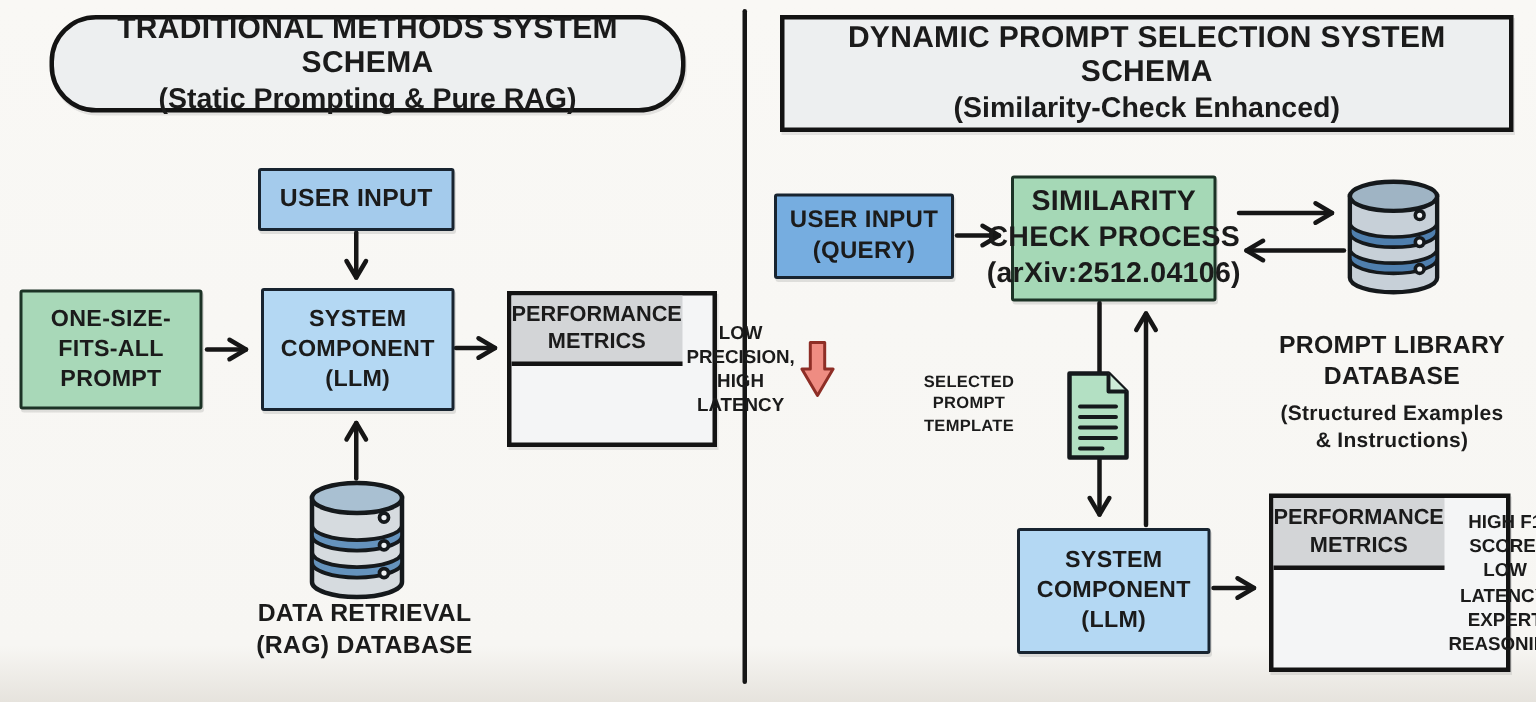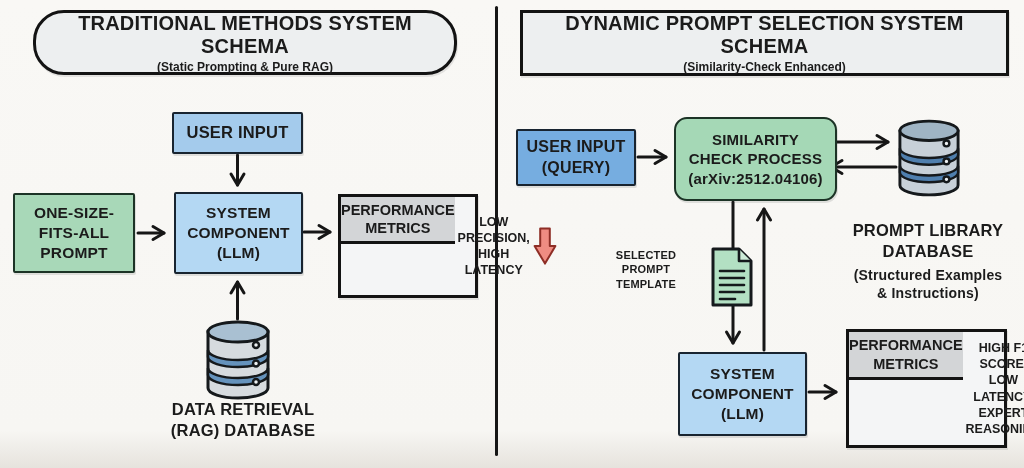--- a/index.html
+++ b/index.html
@@ -20,21 +20,21 @@
     border:2.5px solid #182430;border-radius:2px;font-weight:700;
     line-height:1.28;z-index:2;letter-spacing:.2px;
     box-shadow:1px 2px 0 rgba(40,40,40,.12);
   }
   .title-box{
     display:flex;flex-direction:column;align-items:center;justify-content:center;
     text-align:center;background:#edeff0;border:3px solid #131313;
     font-weight:700;z-index:2;box-shadow:1px 2px 0 rgba(40,40,40,.10);
   }
   .title-l1{font-size:20px;letter-spacing:.2px;}
-  .title-l2{font-size:12px;margin-top:2px;}
+  .title-l2{font-size:19px;margin-top:2px;}
   .metrics{
     border:3px solid #131313;background:#f4f5f6;z-index:2;
     display:flex;flex-direction:row;box-shadow:1px 2px 0 rgba(40,40,40,.10);
   }
   .metrics-header{
     background:#d3d5d7;border-bottom:3px solid #131313;
     display:flex;align-items:center;justify-content:center;text-align:center;
     font-weight:700;font-size:14.5px;line-height:1.25;flex:0 0 auto;
   }
   .metrics-body{
@@ -120,31 +120,31 @@
       <ellipse cx="33" cy="12" rx="30" ry="10" fill="#a9c0d2" stroke="#15191c" stroke-width="3"></ellipse>
       <circle cx="51" cy="25" r="3" fill="#eef1f3" stroke="#15191c" stroke-width="2.5"></circle>
       <circle cx="51" cy="43.5" r="3" fill="#eef1f3" stroke="#15191c" stroke-width="2.5"></circle>
       <circle cx="51" cy="62" r="3" fill="#eef1f3" stroke="#15191c" stroke-width="2.5"></circle>
     </svg>
   </div>
 
   <div class="abs side-label pre" style="left:158px;top:399px;width:170px;font-size:16.5px;">DATA RETRIEVAL
 (RAG) DATABASE</div>
 
-  <div class="abs title-box" style="left:520px;top:10px;width:489px;height:66px;">
+  <div class="abs title-box" style="left:520px;top:10px;width:489px;height:78px;">
     <div class="title-l1">DYNAMIC PROMPT SELECTION SYSTEM SCHEMA</div>
     <div class="title-l2">(Similarity-Check Enhanced)</div>
   </div>
 
   <div class="abs node" style="left:516px;top:129px;width:120px;height:57px;background:#76ade0;font-size:16px;">
     <span class="pre">USER INPUT
 (QUERY)</span>
   </div>
 
-  <div class="abs node" style="left:674px;top:117px;width:163px;height:84px;background:#a5d8b6;border-color:#1c3326;font-size:15px;border-radius:13px;">
+  <div class="abs node" style="left:674px;top:117px;width:137px;height:84px;background:#a5d8b6;border-color:#1c3326;font-size:19px;">
     <span class="pre">SIMILARITY
 CHECK PROCESS
 (arXiv:2512.04106)</span>
   </div>
 
   <div class="abs" style="left:897px;top:117px;z-index:2;">
     <svg width="64" height="82" viewBox="0 0 66 80">
       <path d="M3,12 L3,68 A30,10 0 0 0 63,68 L63,12 Z" fill="#c7d0d8" stroke="#15191c" stroke-width="3"></path>
       <path d="M3,30 A30,10 0 0 0 63,30 L63,37 A30,10 0 0 1 3,37 Z" fill="#4f7fae" stroke="#15191c" stroke-width="2.5"></path>
       <path d="M3,48 A30,10 0 0 0 63,48 L63,55 A30,10 0 0 1 3,55 Z" fill="#4f7fae" stroke="#15191c" stroke-width="2.5"></path>

